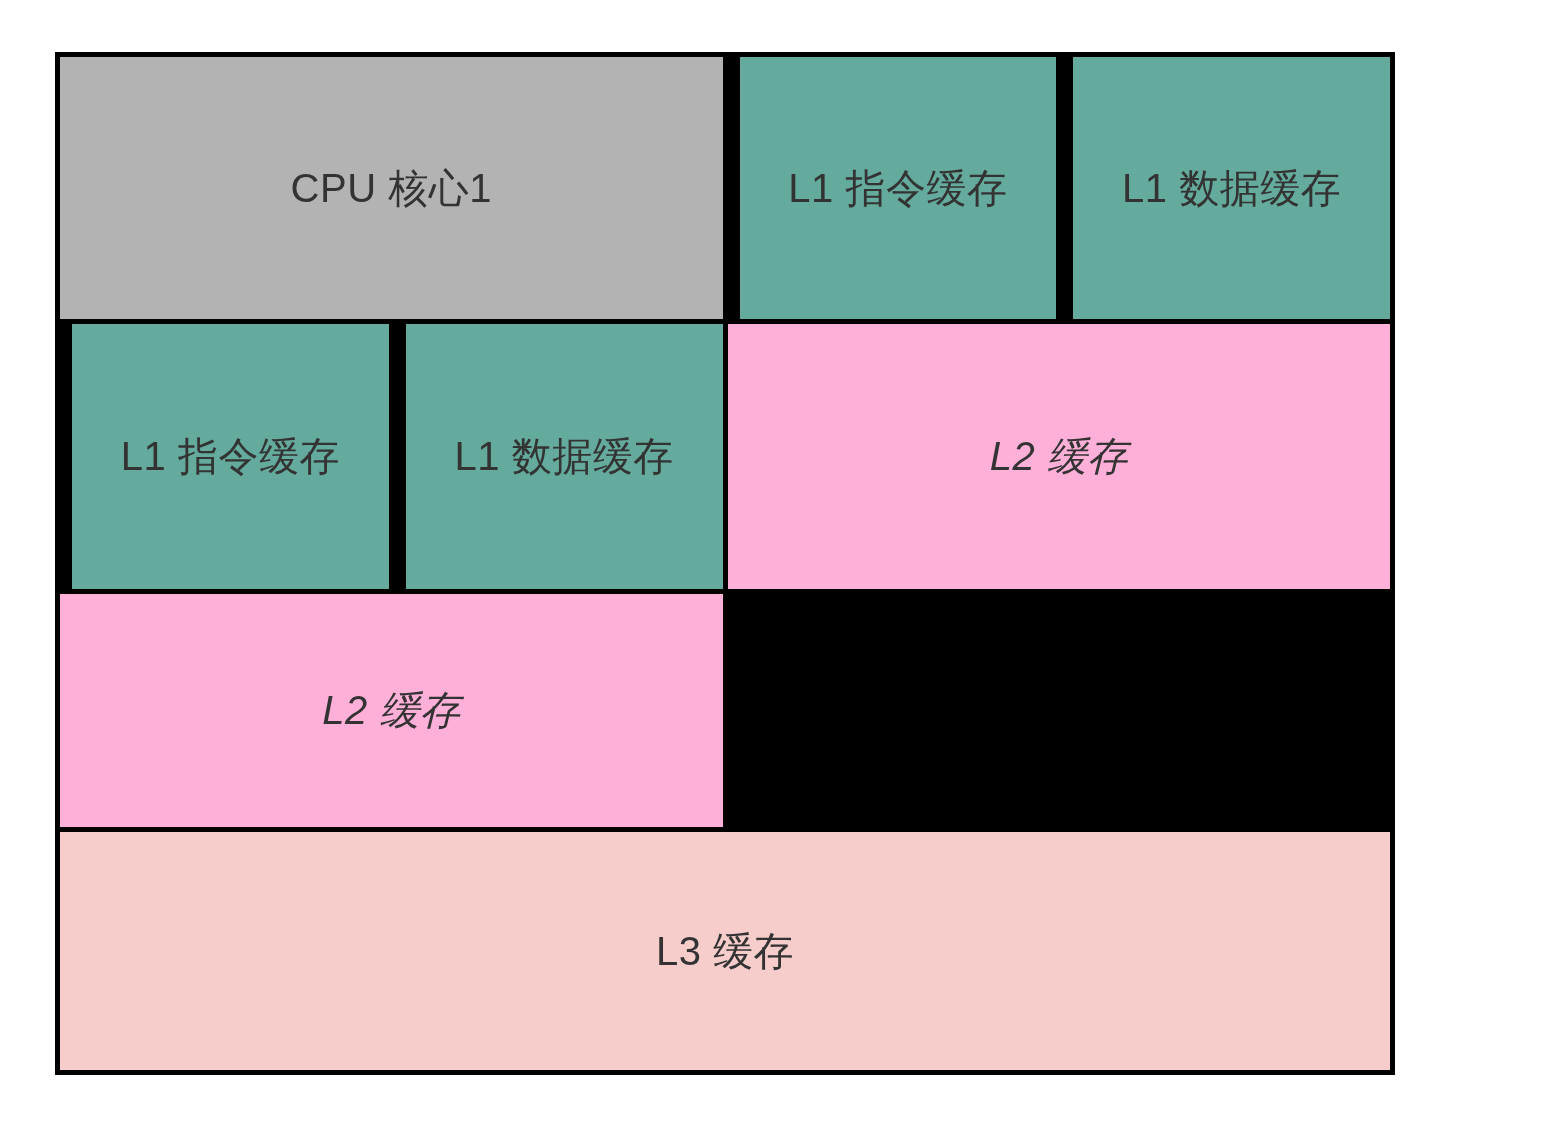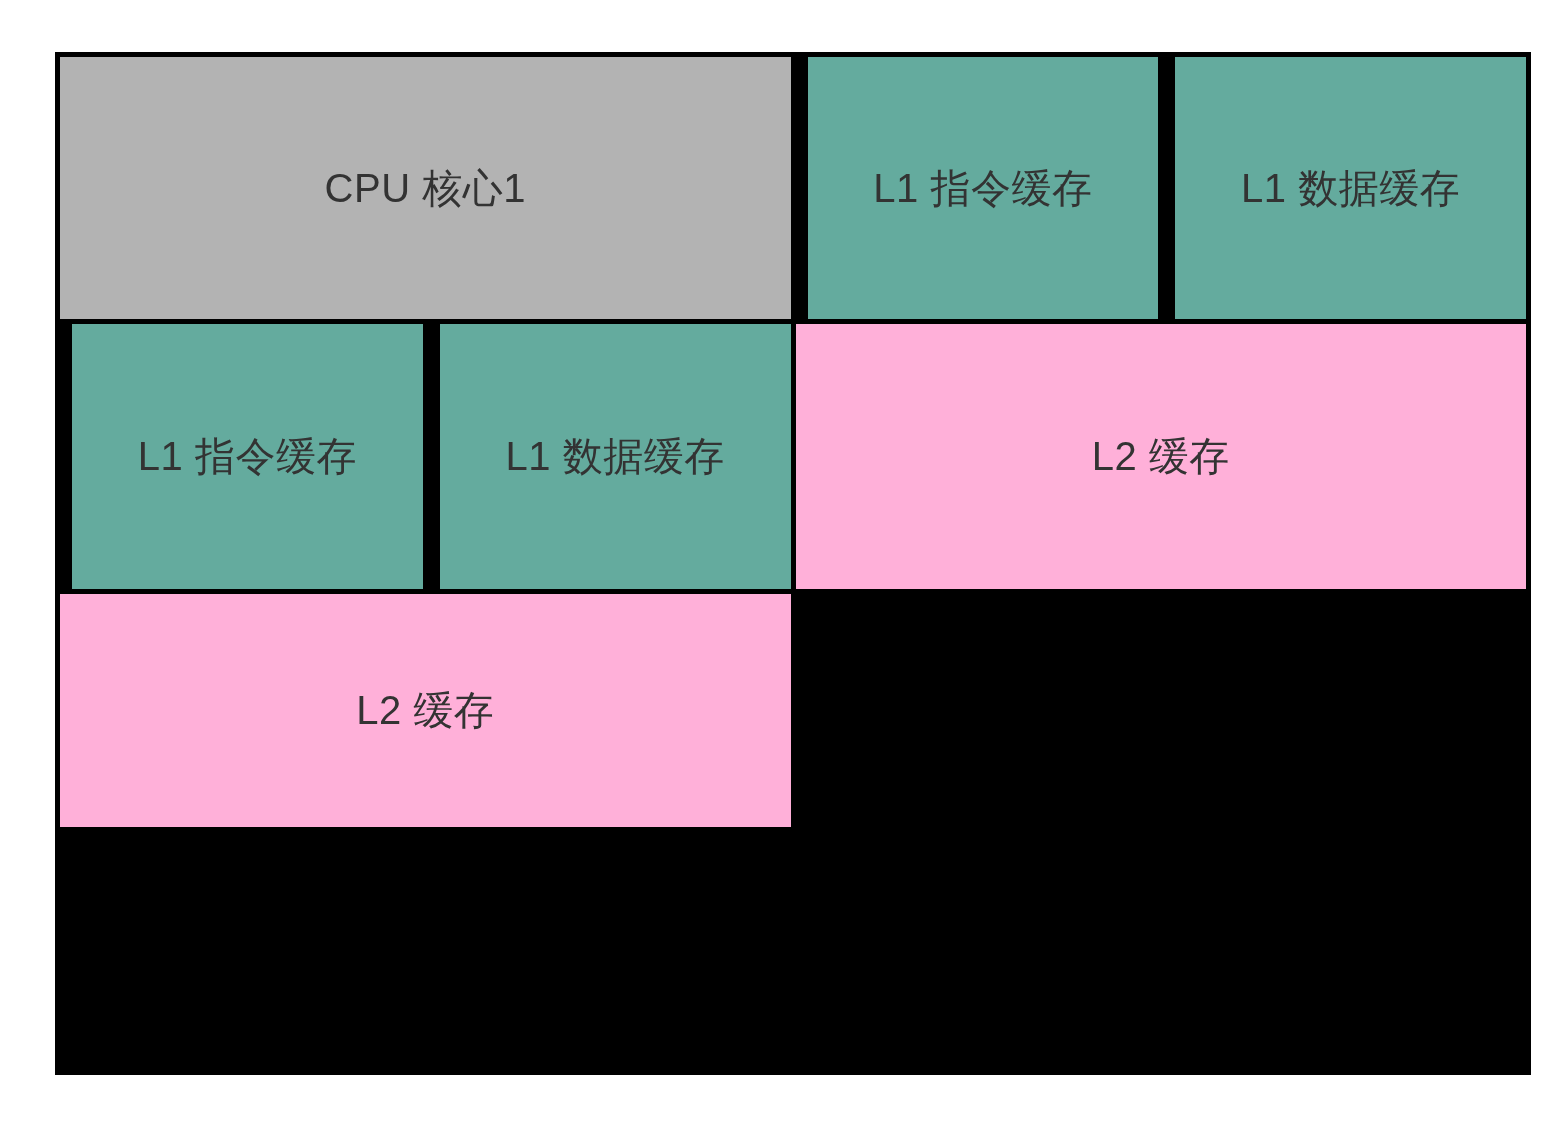--- a/index.html
+++ b/index.html
@@ -7,21 +7,21 @@
     padding: 0;
     background: #ffffff;
     width: 1546px;
     height: 1126px;
     font-family: "Liberation Sans", "DejaVu Sans", sans-serif;
   }
   .diagram {
     position: absolute;
     left: 55px;
     top: 52px;
-    width: 1476px;
+    width: 1340px;
     height: 1023px;
     box-sizing: border-box;
     border: 5px solid var(--border, #000);
     background: var(--border, #000);
     display: grid;
     grid-template-columns: repeat(4, 1fr);
     grid-template-rows: 262px 265px 233px 1fr;
     gap: 5px;
   }
   .cell {
@@ -29,21 +29,21 @@
     align-items: center;
     justify-content: center;
     font-size: 40px;
     color: var(--text, #333);
     letter-spacing: 0.5px;
     white-space: nowrap;
     overflow: hidden;
   }
   .cpu  { background: var(--cpu_core, #b3b3b3); grid-column: span 2; }
   .l1   { background: var(--l1_cache, #64ab9e); grid-column: span 1; margin-left: 12px; }
-  .l2   { background: var(--l2_cache, #ffb0d9); grid-column: span 2; }
+  .l2   { background: var(--l2_cache, #ffb0d9); grid-column: span 2; font-style: italic; }
   .l3   { background: var(--l3_cache, #f6cdca); grid-column: 1 / 5; }
 </style>
 </head>
 <body style="background: rgb(255, 255, 255);">
 
 <div class="diagram">
 
   <div class="cell cpu">
     <span>CPU 核心1</span>
   </div>
@@ -61,14 +61,17 @@
     <span>L1 数据缓存</span>
   </div>
 
   <div class="cell l2">
     <span>L2 缓存</span>
   </div>
   <div class="cell l2">
     <span>L2 缓存</span>
   </div>
 
+  <div class="cell l3">
+    <span>L3 缓存</span>
+  </div>
 
 </div>
 
 </body></html>

